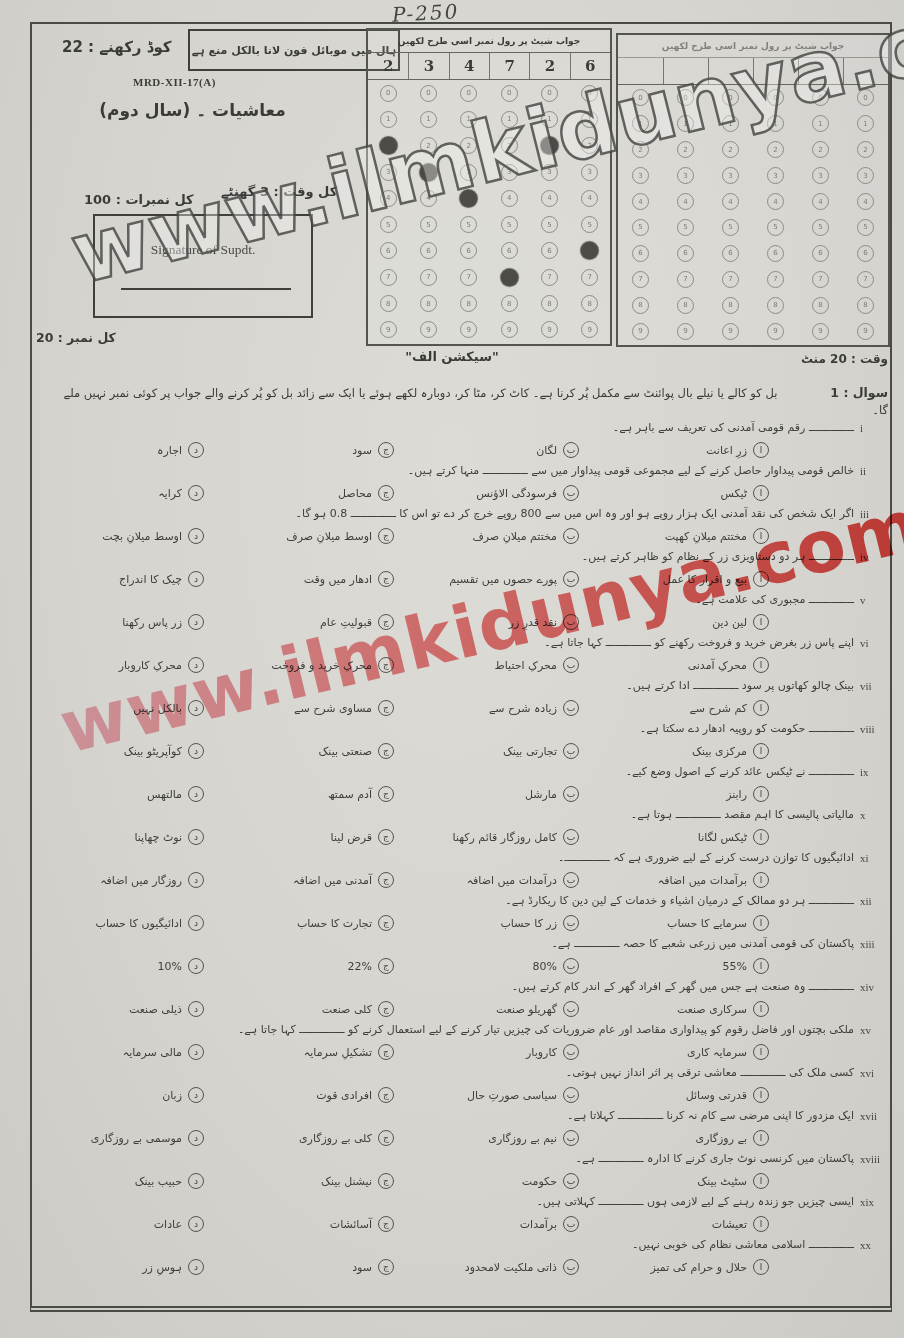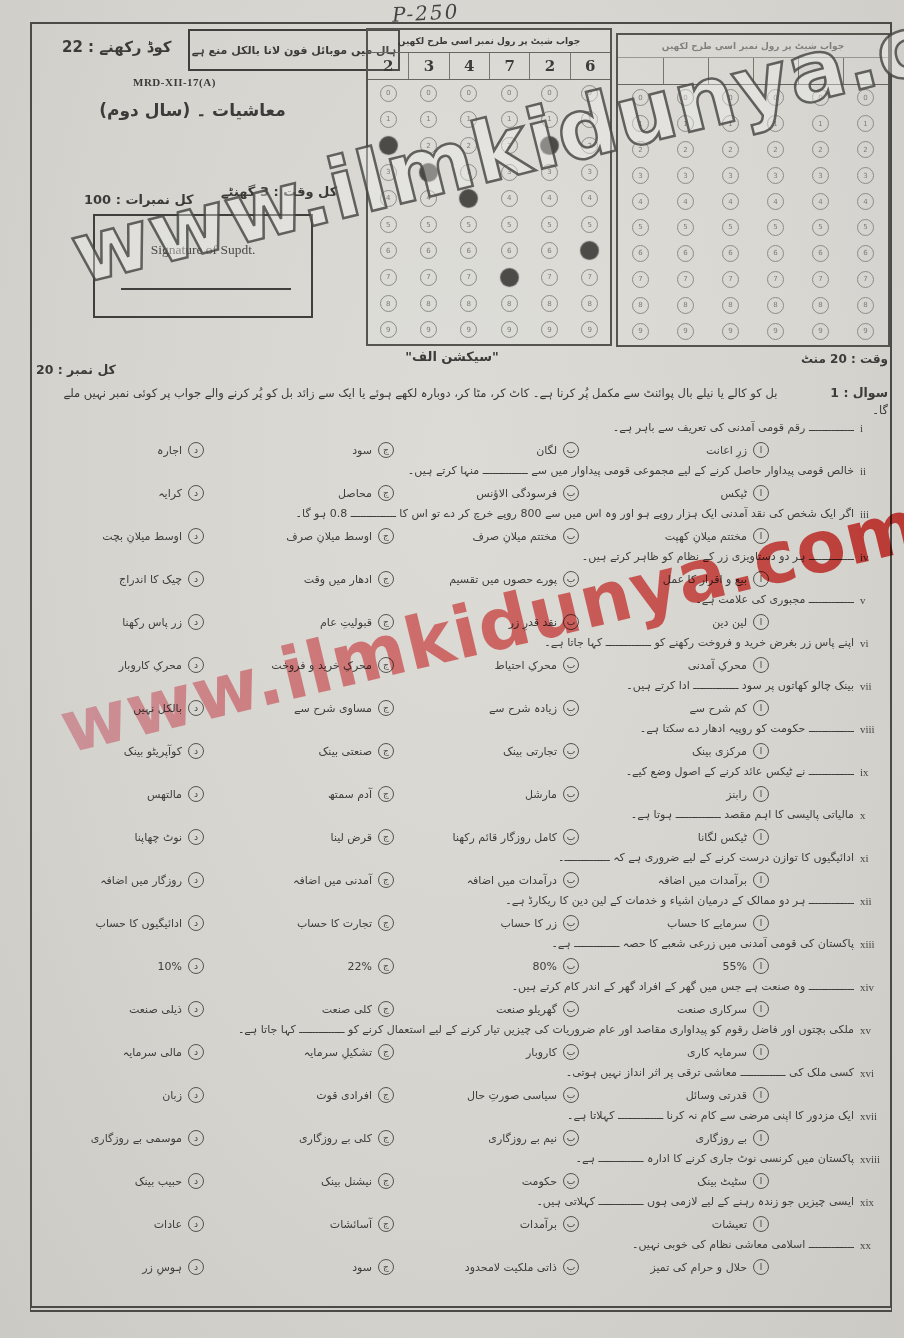--- a/index.html
+++ b/index.html
@@ -37,21 +37,21 @@
   .omr-head>div{border-left:1px solid #77776f;display:flex;align-items:center;justify-content:center;
                 font-family:"DejaVu Serif",serif;font-weight:bold;font-size:15px;color:#3c3c3a;}
   .omr-head>div:first-child{border-left:none;}
   .omr-body{display:grid;grid-template-columns:repeat(6,1fr);grid-auto-rows:1fr;height:calc(100% - 51px);}
   .cell{display:flex;align-items:center;justify-content:center;}
   .bubble{width:15px;height:15px;border:1.2px solid #8d8d86;border-radius:50%;
           display:flex;align-items:center;justify-content:center;font-size:7px;color:#7d7d76;}
   .bubble.filled{background:#4c4b48;border-color:#4c4b48;color:transparent;box-shadow:0 0 1px 1px #5c5b57;}
 
   
-  .sec-marks{left:36px;top:362px;font-size:12.5px;font-weight:bold;}
+  .sec-marks{left:36px;top:330px;font-size:12.5px;font-weight:bold;}
   .sec-title{left:0;right:0;top:349px;text-align:center;font-size:13px;font-weight:bold;}
   .sec-time{right:16px;top:352px;font-size:12px;font-weight:bold;}
 
   
   .q1{right:16px;top:384px;left:46px;font-size:11.5px;text-align:right;line-height:1.45;}
   .q1 b{font-size:12.5px;margin-left:42px;}
 
   
   .questions{position:absolute;left:40px;top:421px;width:848px;}
   .qrow{position:relative;height:43px;}

